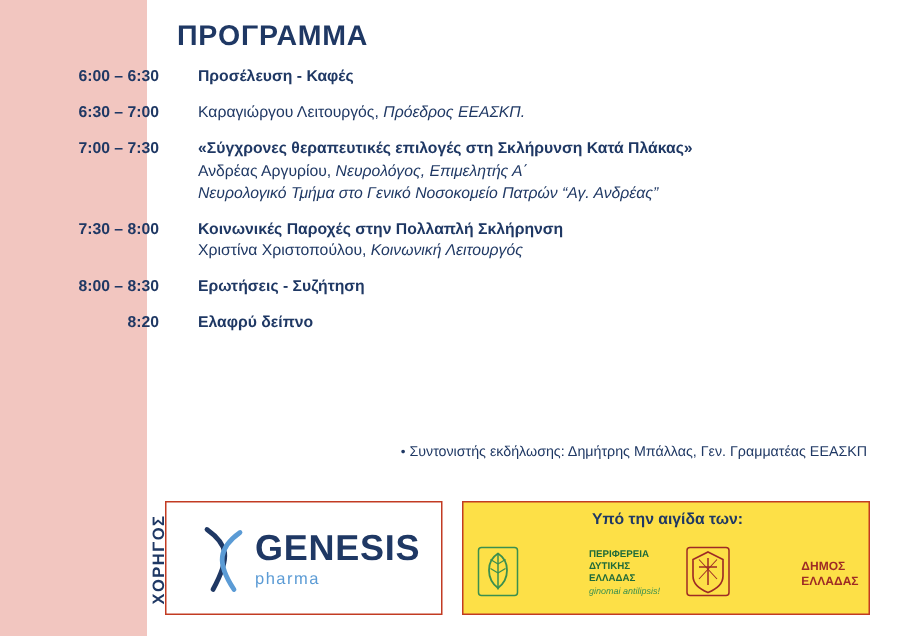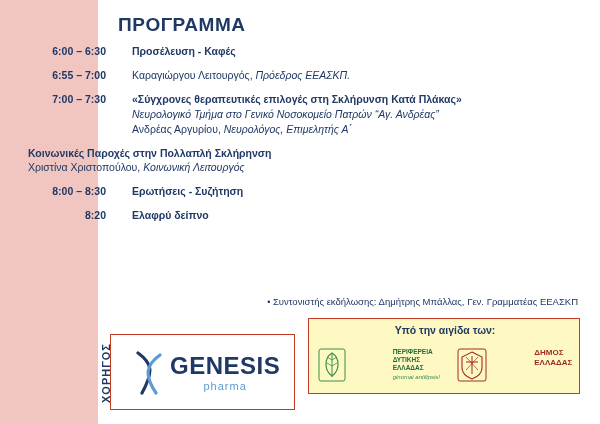--- a/index.html
+++ b/index.html
@@ -130,50 +130,50 @@
   .genesis-name {
     font-size: 24px;
     font-weight: bold;
     color: #1f3864;
     letter-spacing: 0.5px;
     line-height: 1;
   }
   .genesis-sub {
     font-size: 11px;
     color: #5b9bd5;
-    text-align: center;
+    text-align: left;
     letter-spacing: 1px;
     margin-top: 2px;
   }
 
   .aegis-box {
     position: absolute;
-    left: 308px; top: 318px;
+    left: 308px; top: 334px;
     width: 272px; height: 76px;
     border: 1px solid #c23b22;
-    background: #fef9c3;
+    background: #fde047;
   }
   .aegis-title {
     position: absolute;
     left: 0; top: 5px;
     width: 272px;
     text-align: center;
     font-size: 10.5px;
     font-weight: bold;
     color: #1f3864;
   }
   .aegis-logos {
     position: absolute;
     left: 0; top: 22px;
     width: 272px; height: 52px;
     display: flex;
     justify-content: space-around;
     align-items: center;
   }
-  .logo-unit { display: flex; align-items: flex-start; gap: 42px; }
+  .logo-unit { display: flex; align-items: center; gap: 42px; }
   .logo-glyph { margin-right: 5px; }
   .logo-lines {
     font-size: 6.5px;
     font-weight: bold;
     color: #1f6b3a;
     line-height: 1.25;
   }
   .logo-lines.red { color: #9e2b25; font-size: 8px; }
   .logo-tag {
     font-size: 6px;
@@ -198,36 +198,37 @@
     <div class="schedule">
 
       <div class="row">
         <div class="time">6:00 – 6:30</div>
         <div class="desc">
           <span class="head">Προσέλευση - Καφές</span>
         </div>
       </div>
 
       <div class="row">
-        <div class="time">6:55 – 7:00</div>
+        <div class="time">6:30 – 7:00</div>
         <div class="desc">
           <span class="sub"><span class="sub-part">Καραγιώργου Λειτουργός, </span><span>Πρόεδρος ΕΕΑΣΚΠ.</span></span>
         </div>
       </div>
 
       <div class="row">
         <div class="time">7:00 – 7:30</div>
         <div class="desc">
           <span class="head">«Σύγχρονες θεραπευτικές επιλογές στη Σκλήρυνση Κατά Πλάκας»</span>
+          <span class="sub"><span class="sub-part">Ανδρέας Αργυρίου, </span><span>Νευρολόγος, Επιμελητής Α΄</span></span>
           <span class="sub">Νευρολογικό Τμήμα στο Γενικό Νοσοκομείο Πατρών “Αγ. Ανδρέας”</span>
-          <span class="sub"><span class="sub-part">Ανδρέας Αργυρίου, </span><span>Νευρολόγος, Επιμελητής Α΄</span></span>
-        </div>
-      </div>
-
-      <div class="row">
+        </div>
+      </div>
+
+      <div class="row">
+        <div class="time">7:30 – 8:00</div>
         <div class="desc">
           <span class="head">Κοινωνικές Παροχές στην Πολλαπλή Σκλήρηνση</span>
           <span class="sub"><span class="sub-part">Χριστίνα Χριστοπούλου, </span><span>Κοινωνική Λειτουργός</span></span>
         </div>
       </div>
 
       <div class="row">
         <div class="time">8:00 – 8:30</div>
         <div class="desc">
           <span class="head">Ερωτήσεις - Συζήτηση</span>

